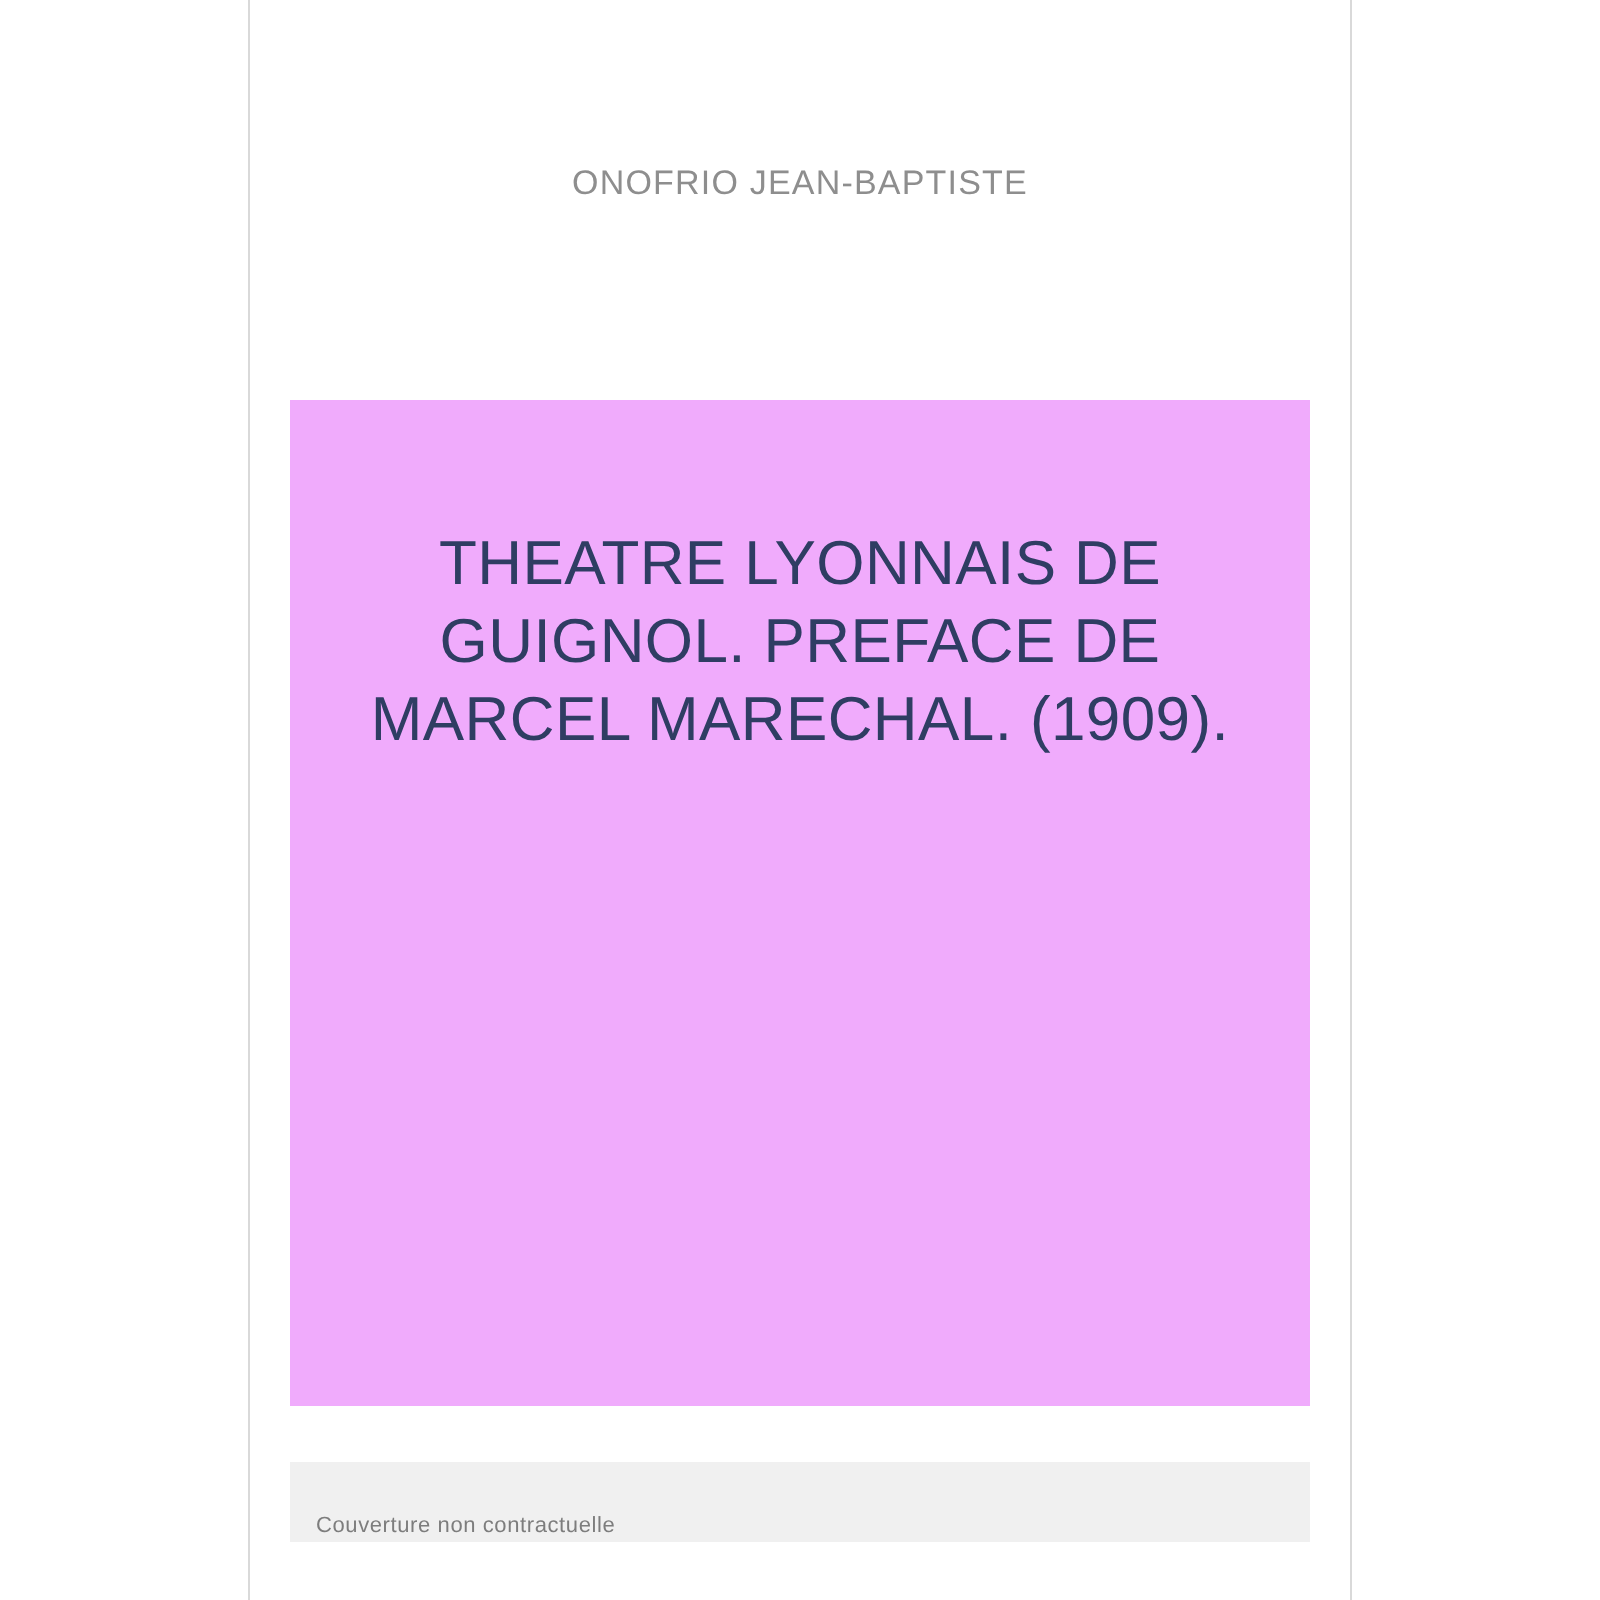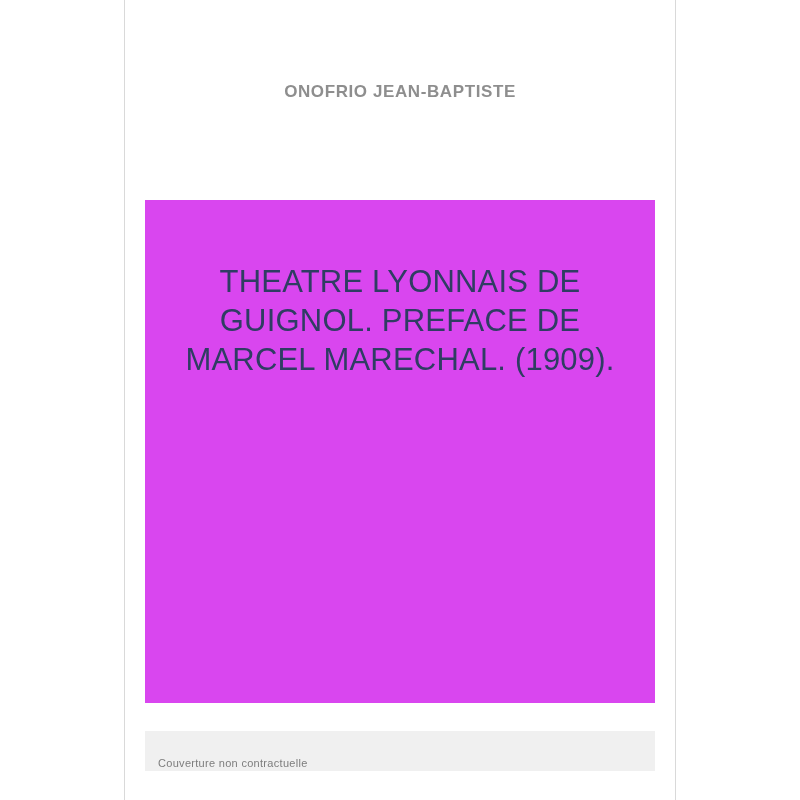--- a/index.html
+++ b/index.html
@@ -34,29 +34,29 @@
   .author {
     position: absolute;
     left: 0;
     top: 82px;
     width: 100%;
     text-align: center;
     font-size: 17px;
     letter-spacing: 0.6px;
     color: #8e8e8e;
     font-family: "Liberation Sans", sans-serif;
-    font-weight: 700;
+    font-weight: 400;
   }
   .cover-block {
     position: absolute;
     left: 20px;
     top: 200px;
     width: 510px;
     height: 503px;
-    background: #d946ef;
+    background: #f0abfc;
   }
   .title {
     position: absolute;
     left: 40px;
     top: 62px;
     width: 430px;
     text-align: center;
     font-size: 31px;
     line-height: 39px;
     color: #2f3d63;

